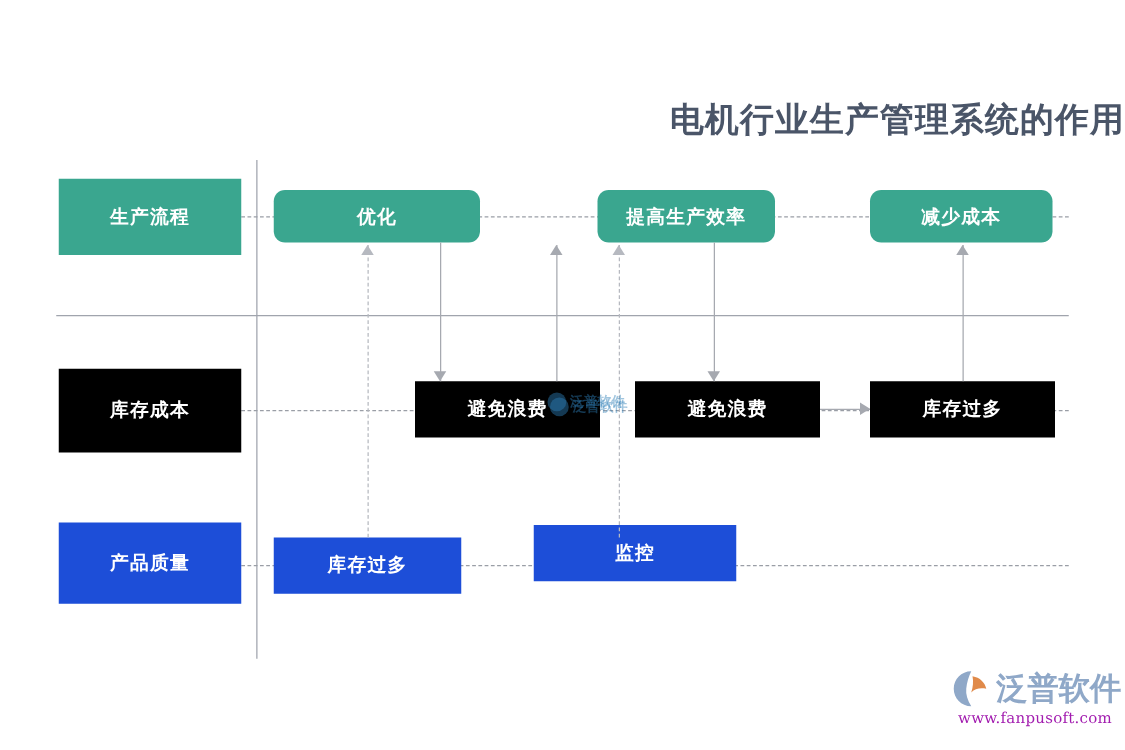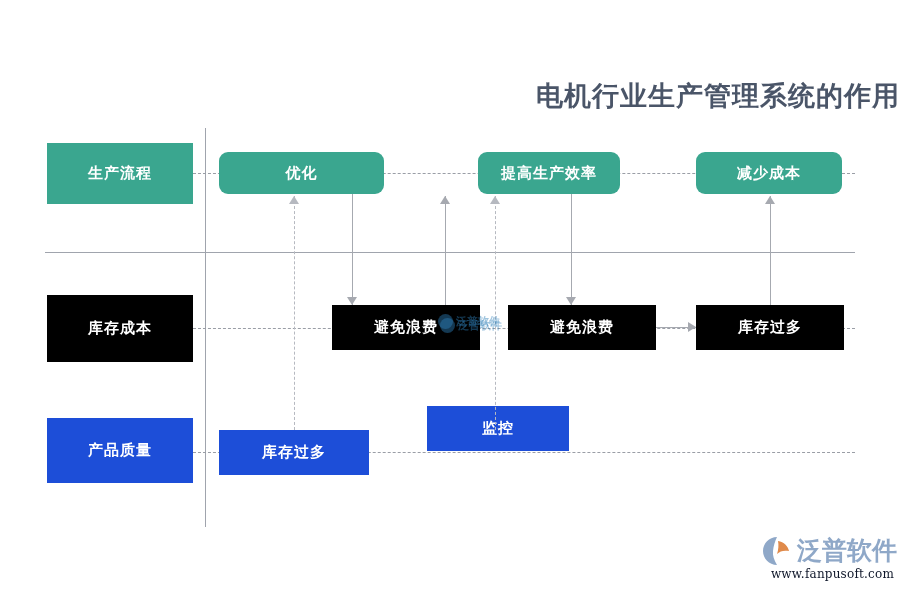--- a/index.html
+++ b/index.html
@@ -97,22 +97,22 @@
   .logo{position:absolute;left:762px;top:536px;width:132px;height:52px;}
   .logo-row{display:flex;align-items:center;}
   .logo-mark{
     position:relative;width:30px;height:30px;flex:0 0 auto;margin-right:5px;
   }
   .logo-name{
     font-size:25px;font-weight:bold;color:#8fa8c8;letter-spacing:0px;
     line-height:30px;white-space:nowrap;
   }
   .logo-url{
-    margin-top:1px;font-size:12px;color:#0f172a;
-    letter-spacing:.2px;text-align:right;white-space:nowrap;
+    margin-top:1px;font-size:12px;color:#a21caf;
+    letter-spacing:.2px;text-align:center;white-space:nowrap;
     font-family:"DejaVu Serif","Liberation Serif",serif;
   }
 </style>
 </head>
 <body>
 
 <div id="canvas">
 
   <div class="title">电机行业生产管理系统的作用</div>
 
@@ -136,21 +136,21 @@
   <div class="box blue" style="left:332px;top:305px;width:148px;height:45px;">避免浪费</div>
 
   <div class="box blue" style="left:508px;top:305px;width:148px;height:45px;">避免浪费</div>
 
   <div class="box blue" style="left:696px;top:305px;width:148px;height:45px;">库存过多</div>
 
   <div class="box gray" style="left:47px;top:418px;width:146px;height:65px;">产品质量</div>
 
   <div class="box gray" style="left:219px;top:430px;width:150px;height:45px;">库存过多</div>
 
-  <div class="box gray" style="left:427px;top:406px;width:142px;height:45px;">监控</div>
+  <div class="box gray" style="left:427px;top:420px;width:162px;height:45px;">监控</div>
 
   <div class="varrow up dash" style="left:289px;top:196px;height:234px;">
     <div class="shaft"></div>
     <div class="head"></div>
   </div>
 
   <div class="varrow down" style="left:347px;top:194px;height:111px;">
     <div class="shaft"></div>
     <div class="head"></div>
   </div>

